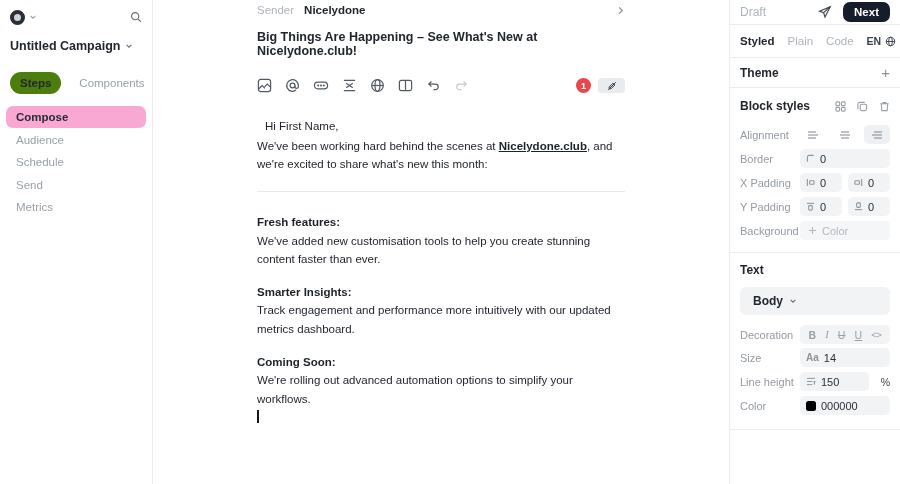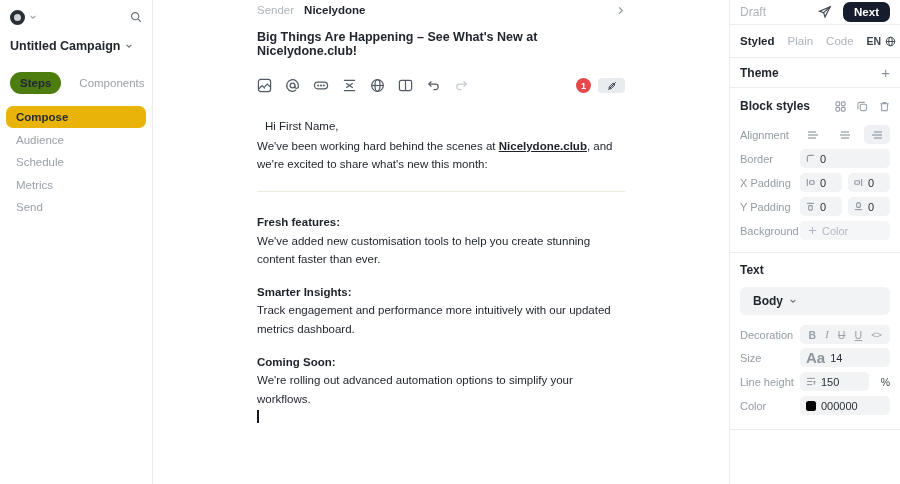--- a/index.html
+++ b/index.html
@@ -16,21 +16,21 @@
   .icon { display:inline-flex; align-items:center; justify-content:center; line-height:0; }
   .campaign { margin-top:13px; display:flex; align-items:center; gap:5px;
     font-size:12.5px; font-weight:700; color:#22272f; }
   .campaign .chev { color:#6b727b; }
   .sb-tabs { margin-top:19px; display:flex; align-items:center; gap:8px; font-size:11.5px; }
   .sb-tab { padding:5px 10px; border-radius:14px; color:#9aa1a9; cursor:pointer; }
   .sb-tab.active { background:#4d7c0f; color:#22272f; font-weight:700; }
   .sb-menu { margin-top:12px; margin-left:-4px; margin-right:-4px; }
   .sb-item { height:22px; display:flex; align-items:center; padding:0 10px; border-radius:7px;
     font-size:11.5px; color:#9aa1a9; cursor:pointer; margin-bottom:0.5px; }
-  .sb-item.active { background:#eab308; color:#272d35; font-weight:700;text-align:center; }
+  .sb-item.active { background:#f9a8d4; color:#272d35; font-weight:700;text-align:center; }
 
   
   .center { flex:1; }
   .email-col { width:368px; margin:0 auto; }
   .sender-row { display:flex; align-items:center; height:20px; font-size:11.5px; }
   .sender-label { color:#aeb4bb; }
   .sender-value { margin-left:10px; font-weight:700; color:#22272f; }
   .sender-row .chev-r { margin-left:auto; color:#8f959d; }
   .subject { margin-top:10px; font-size:12.5px; font-weight:700; color:#22272f; }
   .toolbar { margin-top:20px; display:flex; align-items:center; gap:13px; color:#525b65; }
@@ -87,21 +87,21 @@
   .style-select .chev { color:#6b727b; }
   .deco-row { margin-top:10px; }
   .deco-group { flex:1; height:19px; background:#f1f3f5; border-radius:5px; display:flex;
     align-items:center; justify-content:space-around; padding:0 4px; color:#9aa1a9; font-size:10.5px; }
   .deco-b { font-weight:700; }
   .deco-i { font-style:italic; font-family:"Liberation Serif",serif; }
   .deco-s { text-decoration:line-through; }
   .deco-u { text-decoration:underline; }
   .deco-c { font-size:9.5px; letter-spacing:-0.5px; }
   .deco-btn { cursor:pointer; }
-  .aa { font-size:15px; font-weight:600; }
+  .aa { font-size:10px; font-weight:600; }
   .pct { margin-left:6px; color:#3c434c; font-size:10.5px; }
   .swatch { width:10px; height:10px; border-radius:2.5px; background:#000; flex:0 0 auto; }
   svg { display:block; }
 </style>
 </head>
 <body>
 
 <div class="app">
 
   <div class="sidebar">
@@ -132,22 +132,22 @@
 
     <div class="sb-tabs">
       <span class="sb-tab active">Steps</span>
       <span class="sb-tab">Components</span>
     </div>
 
     <div class="sb-menu">
       <div class="sb-item active">Compose</div>
       <div class="sb-item">Audience</div>
       <div class="sb-item">Schedule</div>
+      <div class="sb-item">Send</div>
       <div class="sb-item">Metrics</div>
-      <div class="sb-item">Send</div>
     </div>
   </div>
 
   <div class="center">
     <div class="email-col">
 
       <div class="sender-row">
         <span class="sender-label">Sender</span>
         <span class="sender-value">Nicelydone</span>
         <span class="chev-r icon">

